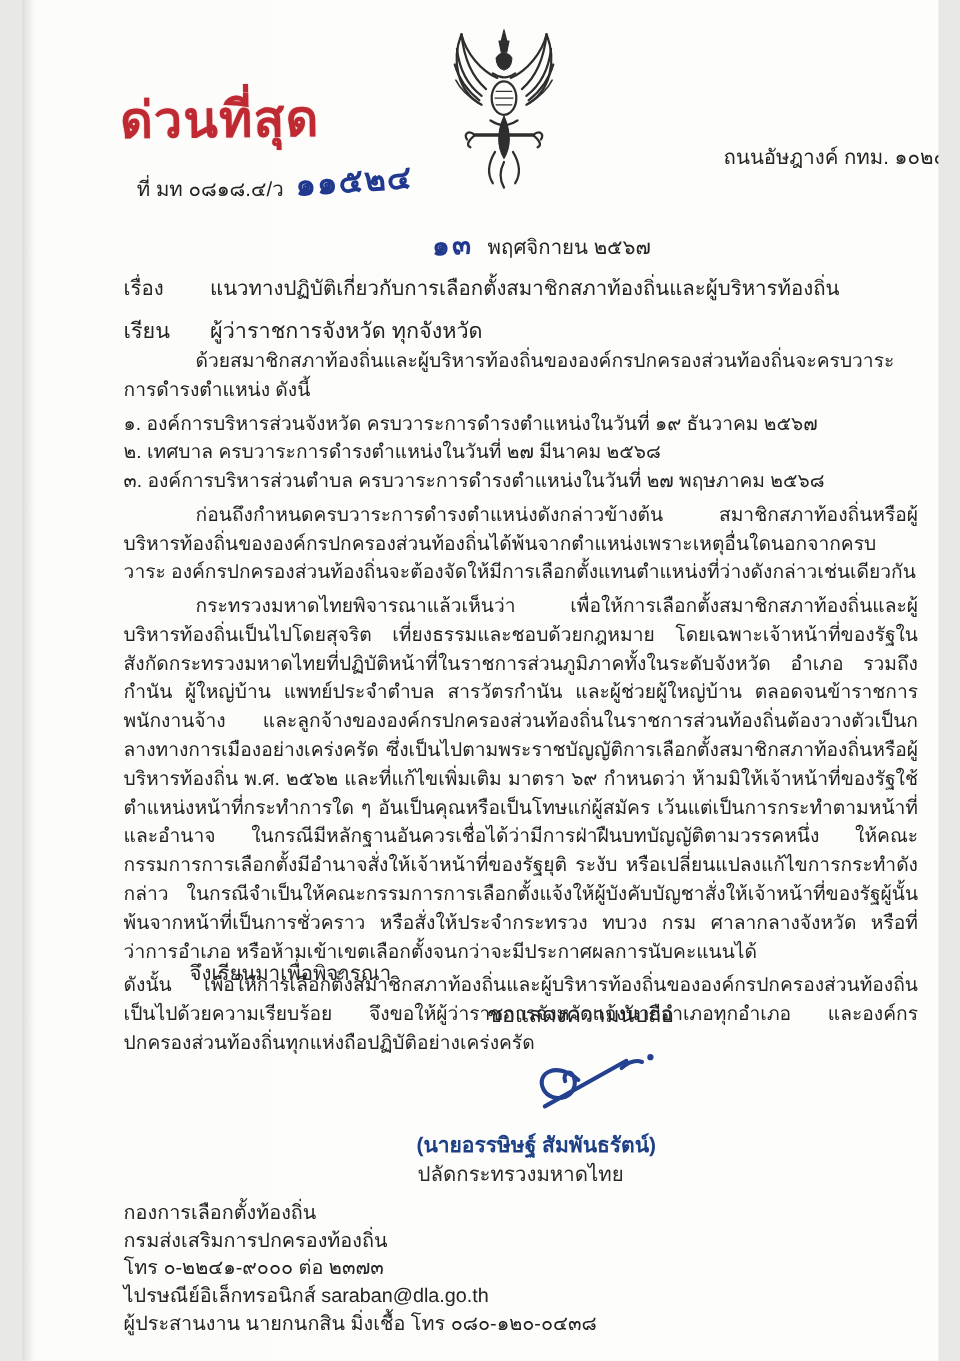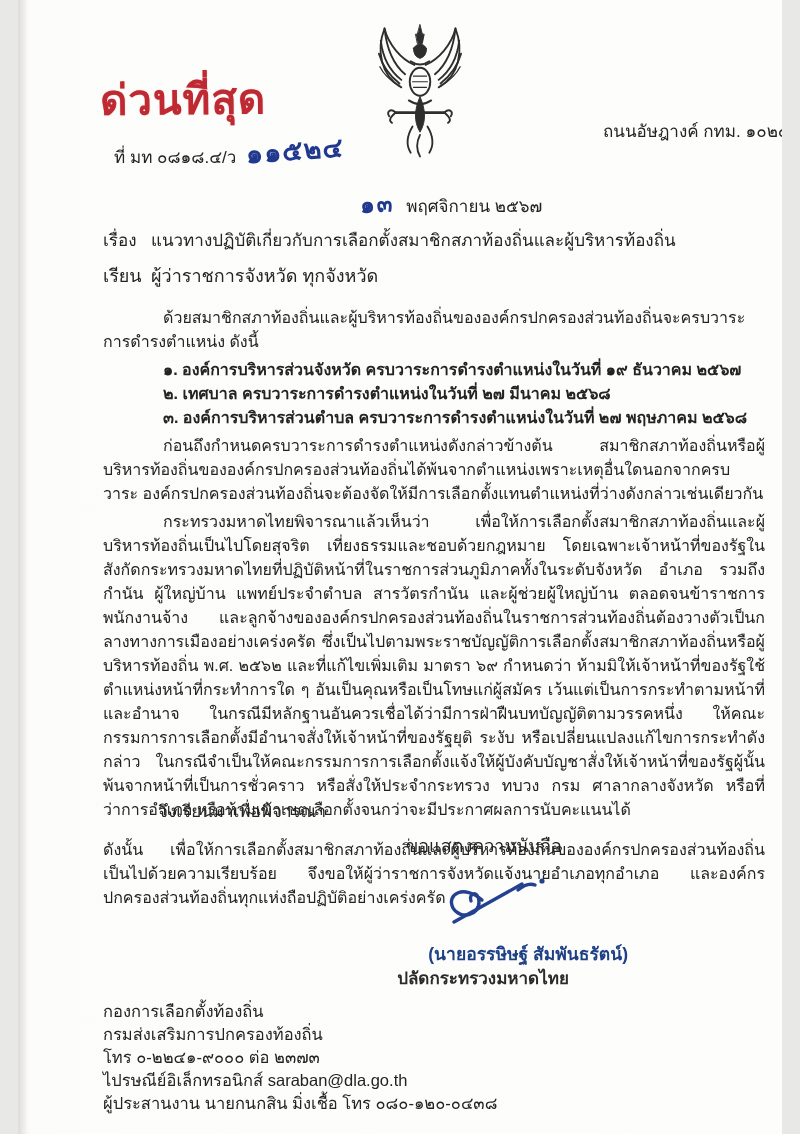--- a/index.html
+++ b/index.html
@@ -47,43 +47,43 @@
     font-size:17px;white-space:nowrap;
   }
   .date-day{
     display:inline-block;
     font-size:23px;font-weight:700;color:#20398f;
     transform:rotate(-3deg);
     margin-right:12px;letter-spacing:2px;
   }
   .subject-line{position:absolute;left:85px;top:226px;font-size:17px;white-space:nowrap;}
   .to-line{position:absolute;left:85px;top:261px;font-size:18px;white-space:nowrap;}
-  .doc-label{display:inline-block;min-width:44px;margin-right:4px;}
+  .doc-label{display:inline-block;min-width:44px;margin-right:28px;}
   
   .body-text{
     position:absolute;left:85px;top:290px;width:662px;
     font-size:16px;line-height:24px;
     text-align:justify;
   }
-  .body-text p{margin:16px 0 4px 0;}
+  .body-text p{margin:0 0 4px 0;}
   .para-indent{text-indent:60px;}
-  .list-item{margin-left:60px;white-space:nowrap;font-weight:bold;}
+  .list-item{white-space:nowrap;}
   .closing-line{
     position:absolute;left:140px;top:797px;font-size:17px;white-space:nowrap;
   }
   
   .salutation{position:absolute;left:388px;top:831px;font-size:18px;white-space:nowrap;}
   .signature-svg{position:absolute;left:420px;top:868px;width:130px;height:72px;}
   .signer-name{
-    position:absolute;left:340px;top:940px;width:270px;
-    text-align:right;font-size:17.5px;font-weight:700;color:#1d3f85;white-space:nowrap;
+    position:absolute;left:329px;top:940px;width:270px;
+    text-align:left;font-size:17.5px;font-weight:700;color:#1d3f85;white-space:nowrap;
   }
   .signer-title{
     position:absolute;left:330px;top:964px;width:270px;
-    text-align:center;font-size:17px;color:#2a2a2a;white-space:nowrap;font-weight:bold;
+    text-align:left;font-size:17px;color:#2a2a2a;white-space:nowrap;
   }
   
   .footer-block{
     position:absolute;left:85px;top:1000px;
     font-size:16.5px;line-height:23px;white-space:nowrap;
   }
   
   .scan-edge{
     position:absolute;left:0;top:0;width:10px;height:1134px;
     background:linear-gradient(90deg,rgba(120,120,118,.18),rgba(255,255,255,0));

